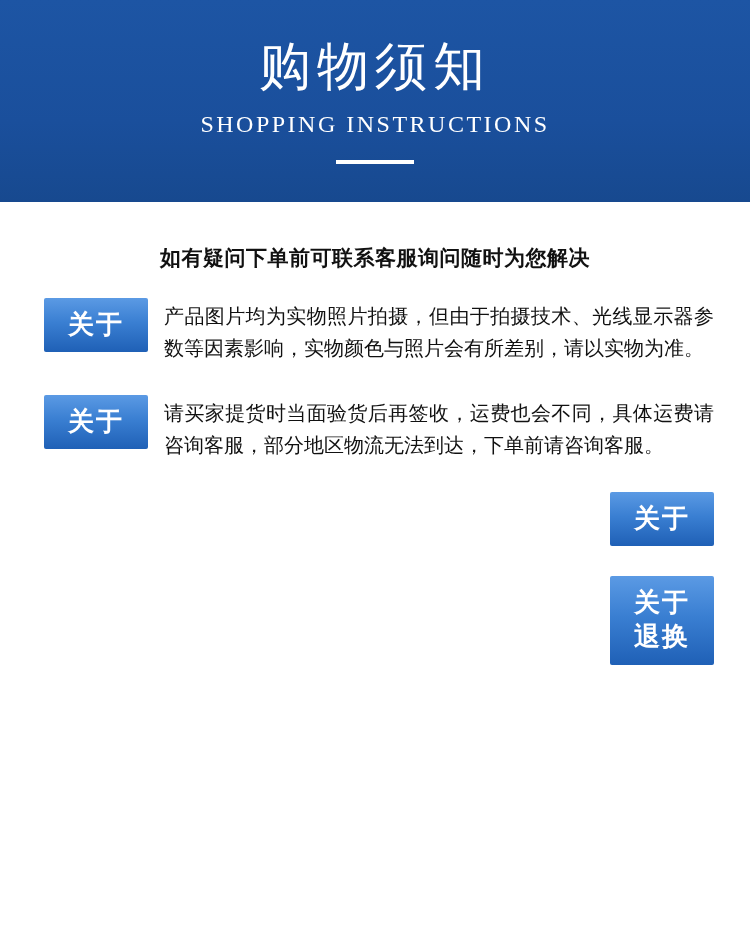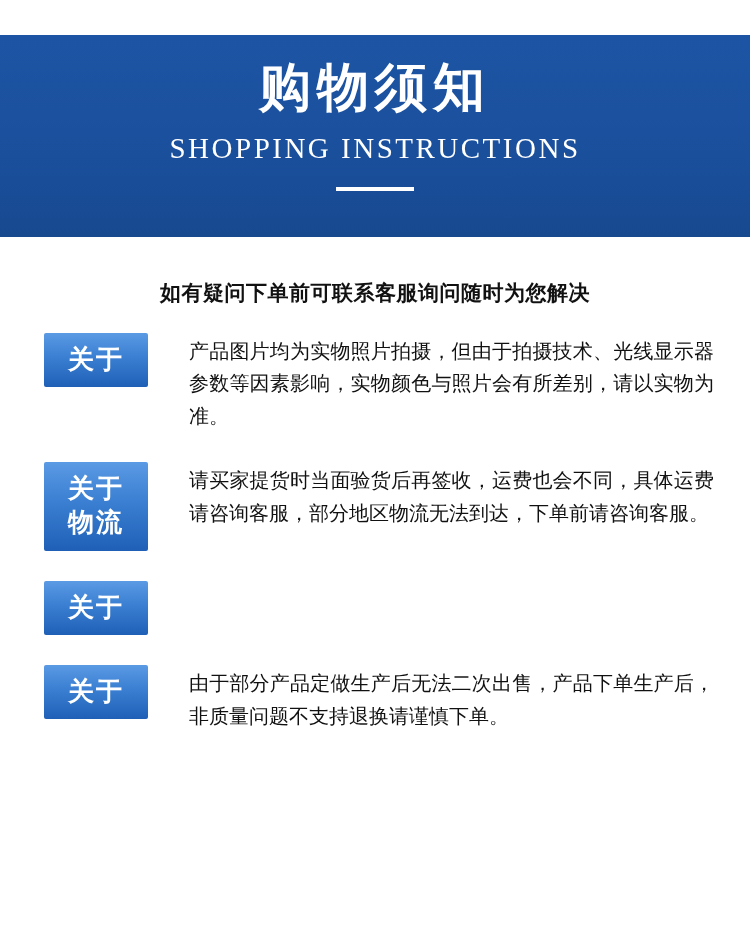--- a/index.html
+++ b/index.html
@@ -26,30 +26,29 @@
     height: 202px;
     background: #1a4f9c;
     background: linear-gradient(180deg, #1d55a4 0%, #1a4f9c 60%, #17498f 100%);
     position: relative;
     box-sizing: border-box;
     text-align: center;
   }
   .header-title {
     color: #ffffff;
     font-size: 52px;
-    font-weight: bold;
+    font-weight: normal;
     letter-spacing: 6px;
-    padding-top: 24px;
+    padding-top: 38px;
     line-height: 1.1;
     font-family: "DejaVu Sans", "Liberation Sans", sans-serif;
-    margin-top: 35px;
   }
   .header-sub {
     color: #ffffff;
-    font-size: 29px;
+    font-size: 24px;
     letter-spacing: 2.5px;
     margin-top: 16px;
     font-family: "Liberation Serif", "DejaVu Serif", serif;
   }
   .header-rule {
     width: 78px;
     height: 4px;
     background: #ffffff;
     margin: 22px auto 0 auto;
   }
@@ -66,41 +65,42 @@
   }
 
   
   .rows {
     padding: 0 36px 0 44px;
   }
   .row {
     display: flex;
     align-items: flex-start;
     margin-bottom: 30px;
+    justify-content: flex-end;
   }
   .tag {
     width: 104px;
     min-width: 104px;
     background: linear-gradient(180deg, #5b9ae4 0%, #3a7fd2 45%, #1f60b6 100%);
     color: #ffffff;
     font-weight: bold;
     font-size: 26px;
     text-align: center;
     padding: 9px 0 11px 0;
     line-height: 1.32;
     letter-spacing: 2px;
     border-radius: 2px;
     font-family: "DejaVu Sans", "Liberation Sans", sans-serif;
   }
   .tag span {
     display: block;
   }
   .text {
     flex: 1;
-    margin-left: 41px;
+    margin-left: 16px;
     font-size: 20px;
     line-height: 1.62;
     color: #111111;
     text-align: justify;
     padding-top: 2px;
     font-family: "DejaVu Sans", "Liberation Sans", sans-serif;
   }
 </style>
 </head>
 <body>
@@ -120,32 +120,31 @@
     <div class="row">
       <div class="tag">
         <span>关于</span>
       </div>
       <div class="text">产品图片均为实物照片拍摄，但由于拍摄技术、光线显示器参数等因素影响，实物颜色与照片会有所差别，请以实物为准。</div>
     </div>
 
     <div class="row">
       <div class="tag">
         <span>关于</span>
-        <span>物流</span>
       </div>
       <div class="text">请买家提货时当面验货后再签收，运费也会不同，具体运费请咨询客服，部分地区物流无法到达，下单前请咨询客服。</div>
     </div>
 
     <div class="row">
       <div class="tag">
         <span>关于</span>
       </div>
     </div>
 
     <div class="row">
       <div class="tag">
         <span>关于</span>
+        <span>退换</span>
       </div>
-      <div class="text">由于部分产品定做生产后无法二次出售，产品下单生产后，非质量问题不支持退换请谨慎下单。</div>
     </div>
 
   </div>
 </div>
 
 </body></html>

